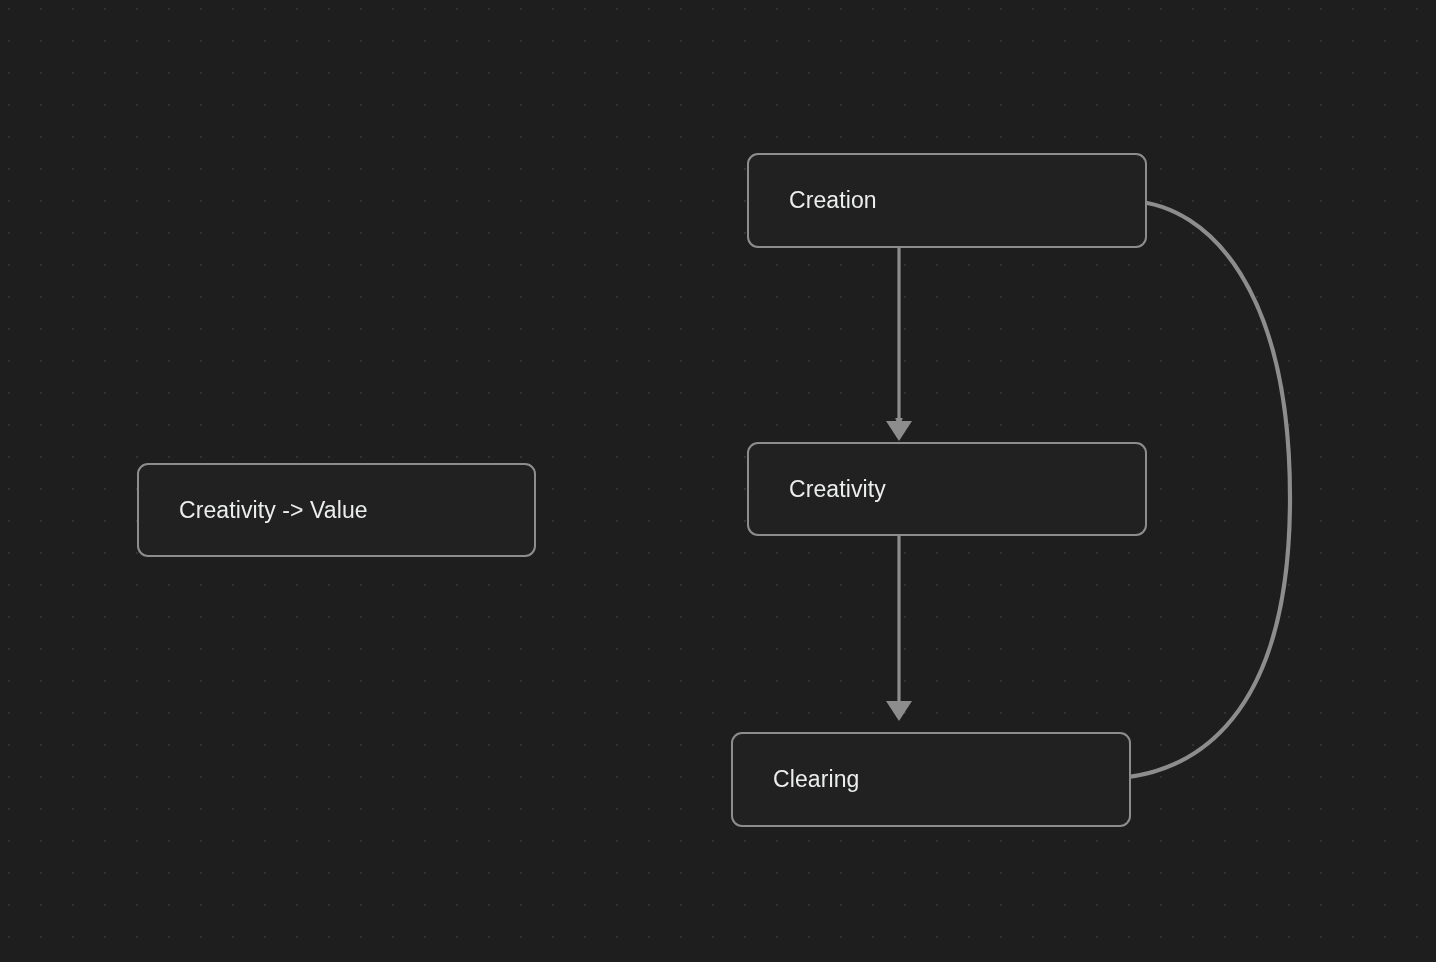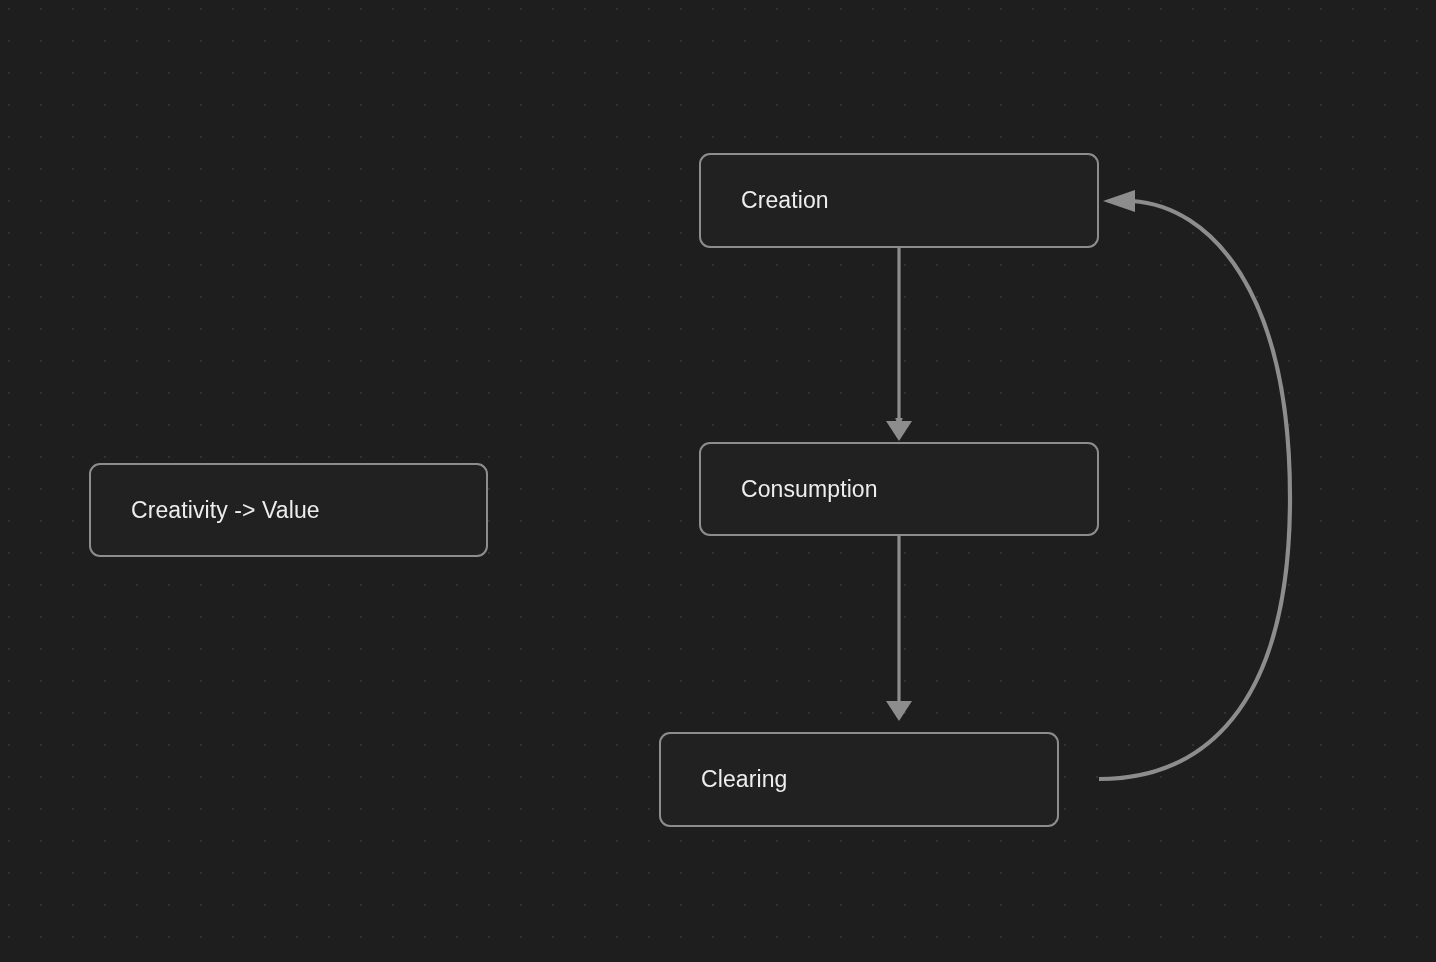--- a/index.html
+++ b/index.html
@@ -30,33 +30,34 @@
   }
   .node {
     position: absolute;
     box-sizing: border-box;
     background: #212121;
     border: 2px solid #8d8d8d;
     border-radius: 11px;
     display: flex;
     align-items: center;
     z-index: 2;
+    margin-left: 48px;
   }
   .node-label {
     color: #eceded;
     font-size: 23px;
     line-height: 1;
     letter-spacing: 0.1px;
     padding-left: 40px;
     white-space: nowrap;
   }
   #node-creativity-value { left: 89px;  top: 463px; width: 399px; height: 94px; }
   #node-creation        { left: 699px; top: 153px; width: 400px; height: 95px; }
   #node-consumption     { left: 699px; top: 442px; width: 400px; height: 94px; }
-  #node-clearing        { left: 659px; top: 732px; width: 400px; height: 95px; }
+  #node-clearing        { left: 683px; top: 732px; width: 400px; height: 95px; }
 </style>
 </head>
 <body>
 
 <div id="canvas">
 
   <svg id="edge-layer" viewBox="0 0 1436 962" width="1436" height="962" xmlns="http://www.w3.org/2000/svg">
     <defs>
       <marker id="arrowhead" markerWidth="10" markerHeight="8" refX="9.4" refY="4" orient="auto" markerUnits="userSpaceOnUse">
         <path d="M0,0 L10,4 L0,8 z" fill="#8d8d8d"></path>
@@ -81,20 +82,20 @@
 
   <div class="node" id="node-creativity-value">
     <span class="node-label">Creativity -&gt; Value</span>
   </div>
 
   <div class="node" id="node-creation">
     <span class="node-label">Creation</span>
   </div>
 
   <div class="node" id="node-consumption">
-    <span class="node-label">Consumption</span>
+    <span class="node-label">Creativity</span>
   </div>
 
   <div class="node" id="node-clearing">
     <span class="node-label">Clearing</span>
   </div>
 
 </div>
 
 </body></html>

